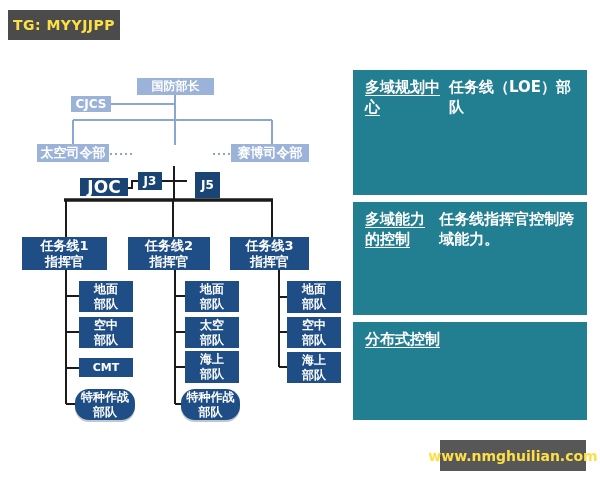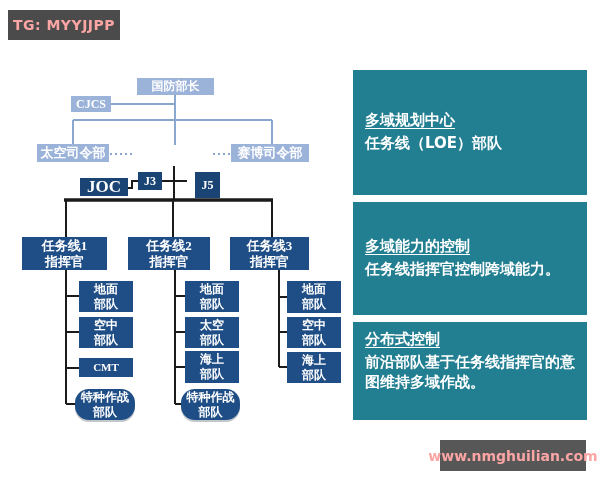--- a/index.html
+++ b/index.html
@@ -4,36 +4,36 @@
 <style>
   html,body{margin:0;padding:0;background:#fff;}
   .stage{
     position:relative;width:600px;height:480px;background:#ffffff;
     font-family:"DejaVu Sans",sans-serif;overflow:hidden;
   }
   .connectors{position:absolute;left:0;top:0;width:600px;height:480px;}
   .node{
     position:absolute;display:flex;align-items:center;justify-content:center;
     color:#ffffff;font-weight:bold;text-align:center;white-space:pre-line;
-    line-height:1.22;box-sizing:border-box;font-family:Liberation Serif, serif;
+    line-height:1.22;box-sizing:border-box;
   }
   .light{background:#9bb2d9;}
   .navy{background:#1a4474;}
   .navy2{background:#1f4e86;}
   .shadowed{box-shadow:0 2px 0 rgba(120,130,140,.45);border-radius:14px;}
   .panel-box{
     position:absolute;left:353px;width:234px;background:#227e91;color:#ffffff;
-    box-sizing:border-box;display:flex;flex-direction:column;justify-content:center;
+    box-sizing:border-box;display:flex;flex-direction:row;justify-content:center;
     padding:8px 10px 8px 12px;font-weight:bold;font-size:15px;line-height:1.32;
   }
   .panel-box.top-align{justify-content:flex-start;}
   .panel-title{text-decoration:underline;text-underline-offset:3px;margin:0 0 3px 0;}
   .panel-body{margin:0;}
   .badge{
-    position:absolute;color:#fca5a5;font-weight:bold;display:flex;
+    position:absolute;color:#fde047;font-weight:bold;display:flex;
     align-items:center;justify-content:center;letter-spacing:.5px;
   }
   .badge-tl{left:8px;top:10px;width:112px;height:30px;background:#4b4b4b;font-size:14px;}
   .badge-br{left:440px;top:440px;width:146px;height:31px;background:#575757;font-size:14px;letter-spacing:0;}
 </style>
 </head>
 <body>
 
 <div class="stage">
 
@@ -118,19 +118,18 @@
   <div class="panel-box" style="top:70px;height:125px">
     <div class="panel-title">多域规划中心</div>
     <div class="panel-body">任务线（LOE）部队</div>
   </div>
   <div class="panel-box" style="top:202px;height:113px">
     <div class="panel-title">多域能力的控制</div>
     <div class="panel-body">任务线指挥官控制跨域能力。</div>
   </div>
   <div class="panel-box top-align" style="top:322px;height:98px">
     <div class="panel-title">分布式控制</div>
-    <div class="panel-body">前沿部队基于任务线指挥官的意图维持多域作战。</div>
   </div>
 
   <div class="badge badge-tl">TG: MYYJJPP</div>
   <div class="badge badge-br">www.nmghuilian.com</div>
 
 </div>
 
 </body></html>

